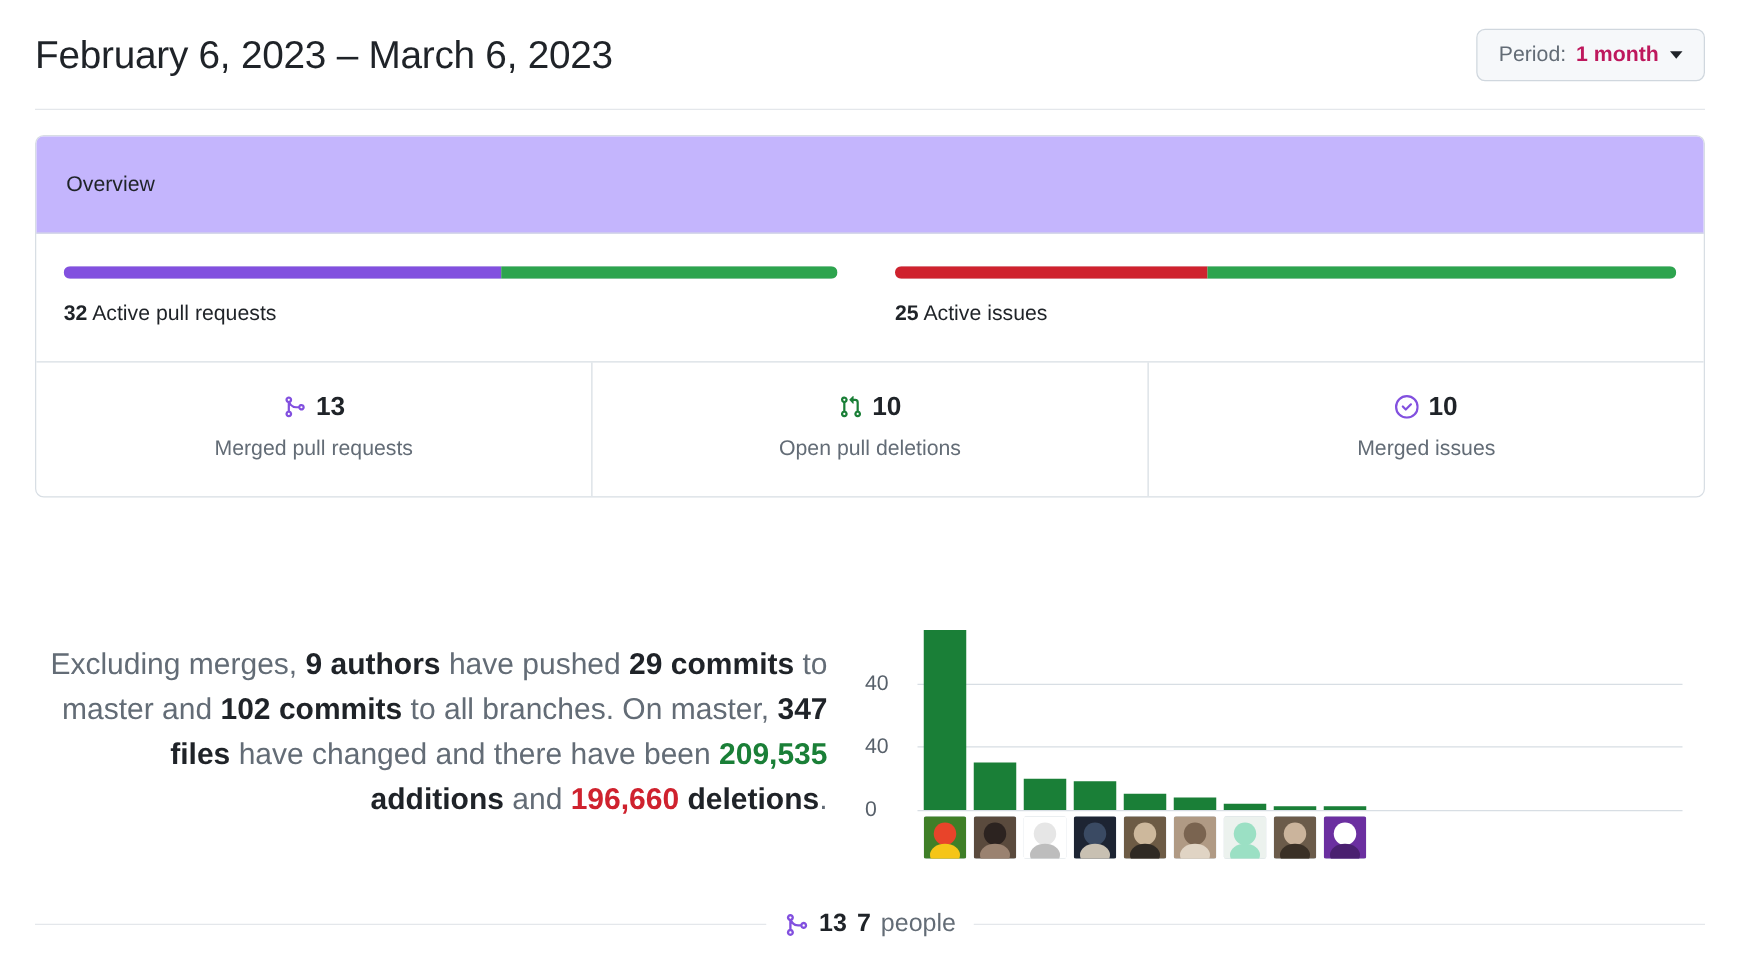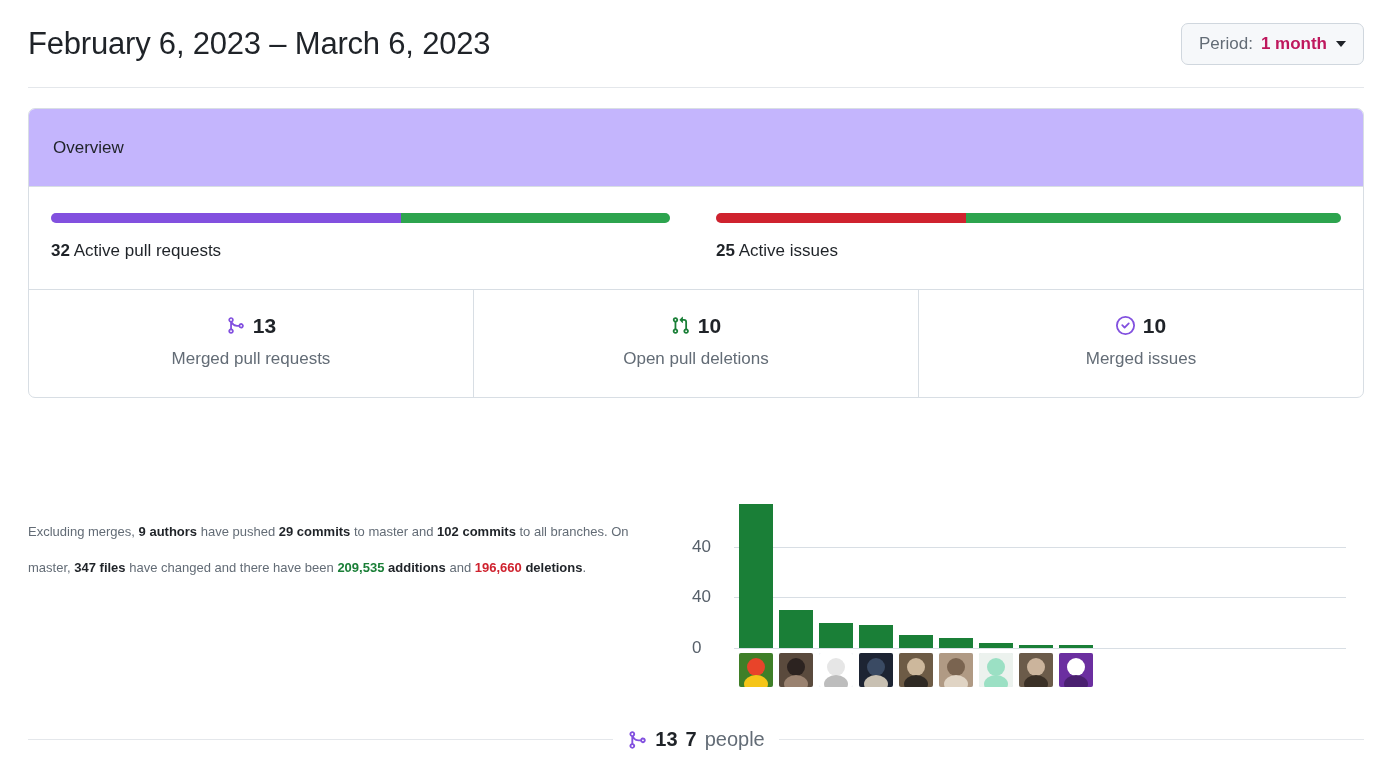--- a/index.html
+++ b/index.html
@@ -84,21 +84,21 @@
   .stat-label { margin-top: 13px; font-size: 17px; color: #636c76; }
   .stat-icon { display: flex; align-items: center; }
 
   
   .commits-section {
     position: absolute; left: 0; top: 488px; width: 1392px; height: 215px;
     display: flex;
   }
   .commit-text {
     width: 690px; padding: 26px 28px 0 28px;
-    font-size: 13px; line-height: 36px; color: #636c76; font-weight: 400;
+    font-size: 24px; line-height: 36px; color: #636c76; font-weight: 400; text-align: right;
   }
   .commit-text b { color: #1f2328; font-weight: 700; }
   .commit-text .additions { color: #1a7f37; font-weight: 700; }
   .commit-text .deletions { color: #cf222e; font-weight: 700; }
 
   .chart-wrap { position: relative; flex: 1 1 auto; }
   .chart {
     position: absolute; left: 0; top: 0; width: 660px; height: 215px;
   }
   .axis-label {

